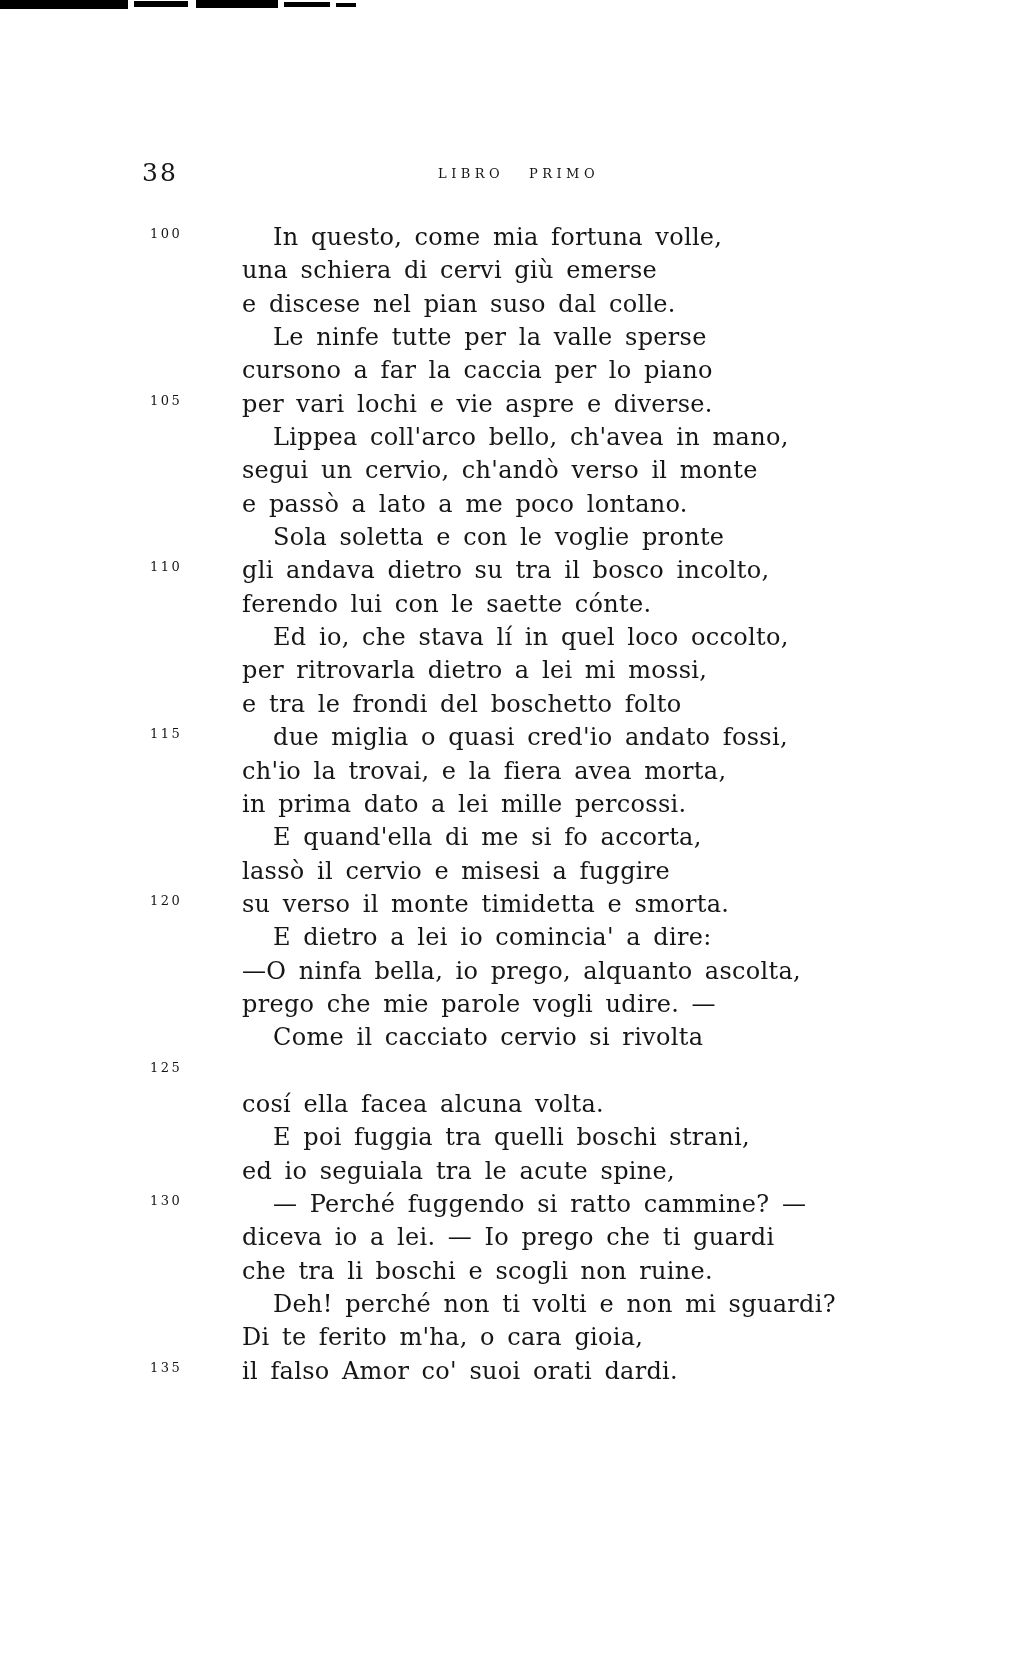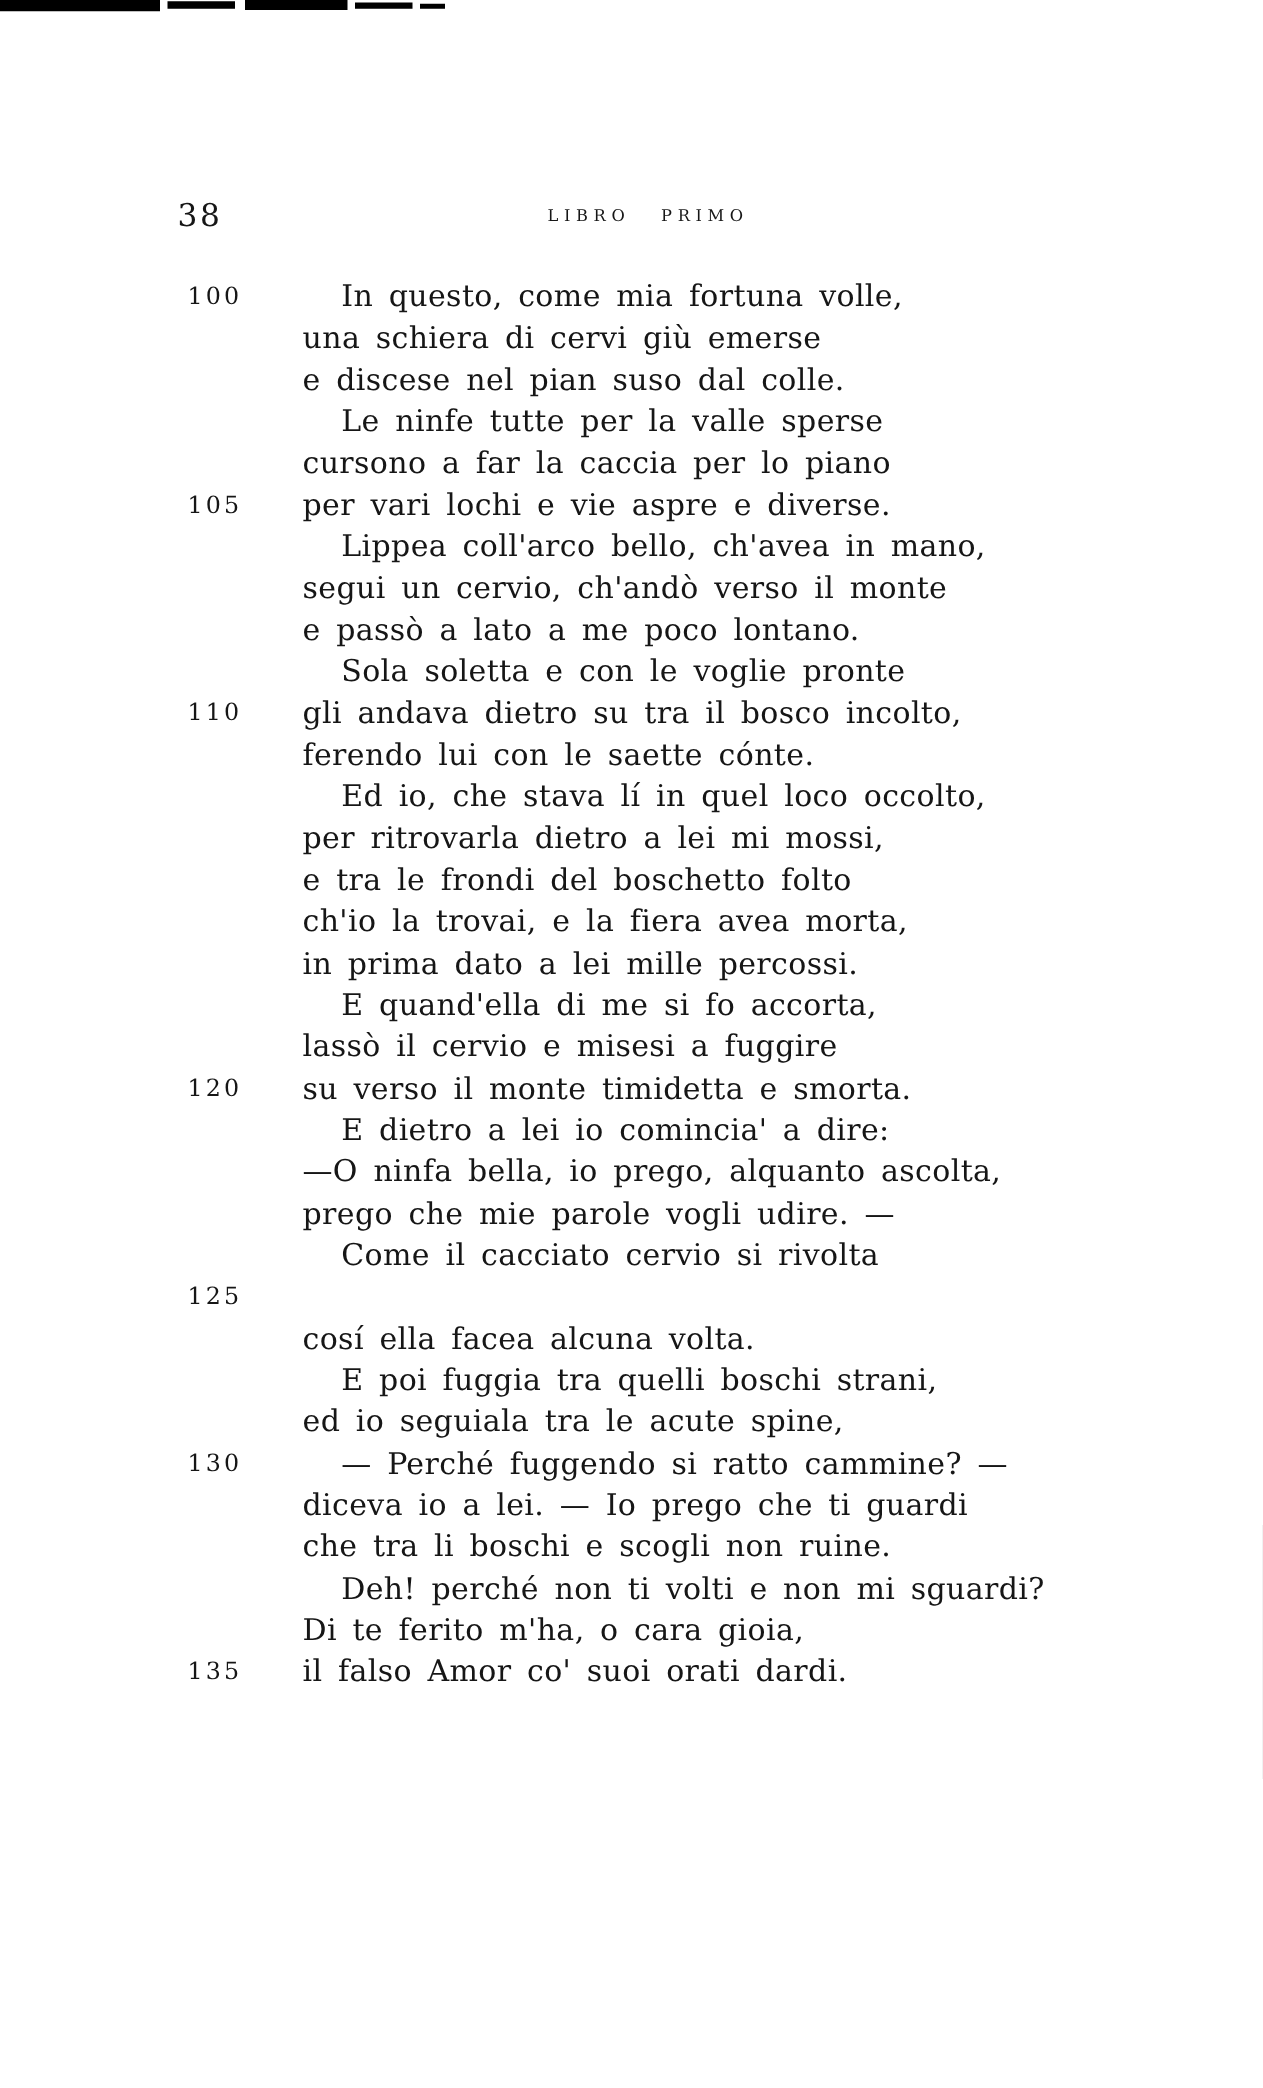--- a/index.html
+++ b/index.html
@@ -44,21 +44,21 @@
     width: 100%;
   }
   .poem-row {
     position: relative;
     height: 33.35px;
   }
   .line-num {
     position: absolute;
     left: 150px;
     top: 3px;
-    font-size: 19px;
+    font-size: 13px;
     letter-spacing: 2.5px;
   }
   .line-text {
     position: absolute;
     left: 242px;
     top: 0;
     font-size: 24px;
     letter-spacing: 0.3px;
     word-spacing: 4.5px;
     white-space: nowrap;
@@ -121,20 +121,24 @@
       <div class="poem-row">
         <span class="line-text indent">Ed io, che stava lí in quel loco occolto,</span>
       </div>
       <div class="poem-row">
         <span class="line-text">per ritrovarla dietro a lei mi mossi,</span>
       </div>
       <div class="poem-row">
         <span class="line-text">e tra le frondi del boschetto folto</span>
       </div>
       <div class="poem-row">
+        <span class="line-num">115</span>
+        <span class="line-text indent">due miglia o quasi cred'io andato fossi,</span>
+      </div>
+      <div class="poem-row">
         <span class="line-text">ch'io la trovai, e la fiera avea morta,</span>
       </div>
       <div class="poem-row">
         <span class="line-text">in prima dato a lei mille percossi.</span>
       </div>
       <div class="poem-row">
         <span class="line-text indent">E quand'ella di me si fo accorta,</span>
       </div>
       <div class="poem-row">
         <span class="line-text">lassò il cervio e misesi a fuggire</span>

